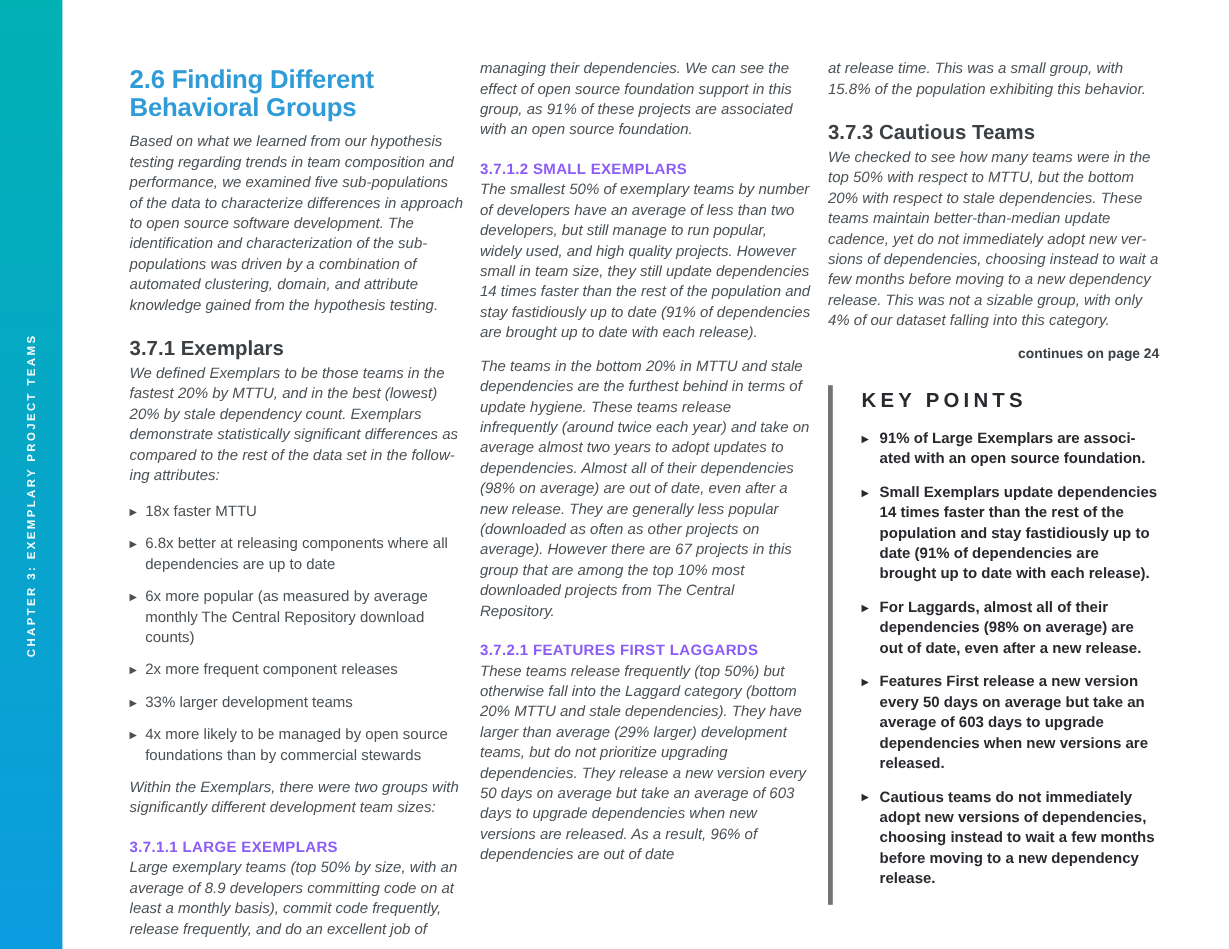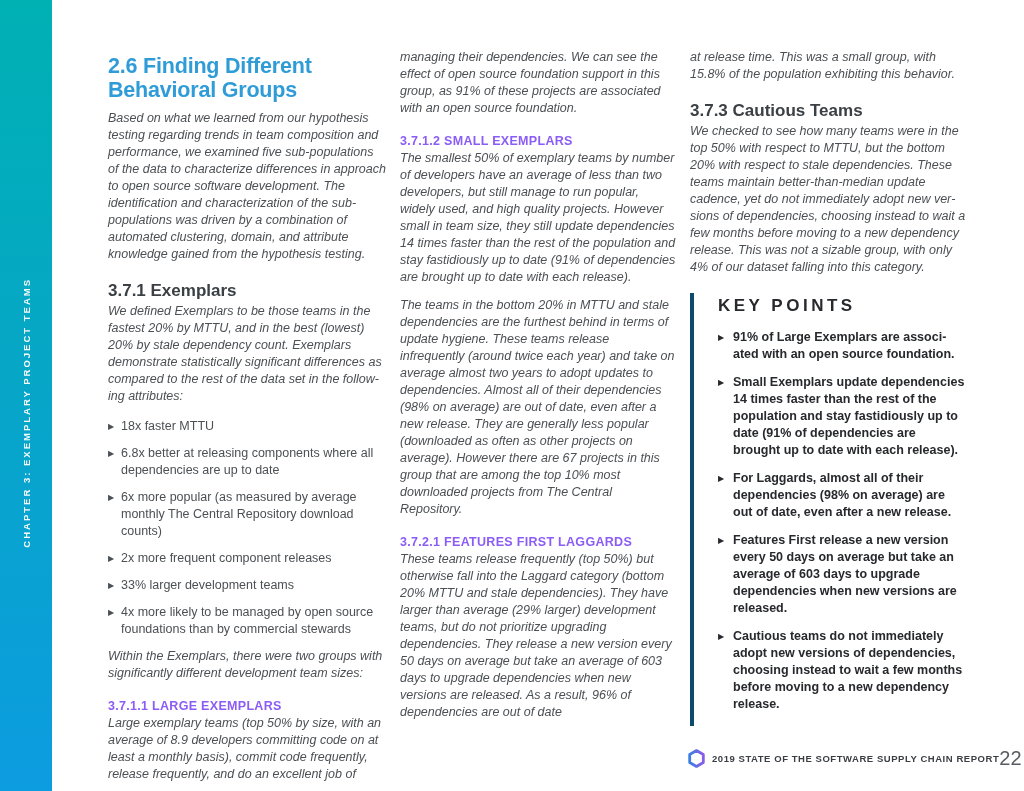--- a/index.html
+++ b/index.html
@@ -55,21 +55,21 @@
   }
 
   .continues-note {
     text-align: right; font-size: 11.5px; font-weight: 700;
     color: #3b4045; margin: 4px 0 0 0;
   }
 
   
   .keypoints {
     margin-top: 17px;
-    border-left: 4px solid #0c4a6e;
+    border-left: 4px solid #737373;
     padding: 4px 0 2px 24px;
     color: #27292d;
   }
   .keypoints-title {
     font-size: 17px; font-weight: 700; letter-spacing: 3.5px;
     color: #27292d; margin: 0 0 15px 0;
   }
   .keypoints .bullet { font-weight: 700; margin-bottom: 11px; }
   .keypoints .bullet .tri { color: #27292d; width: 15px; padding-top: 0; }
 
@@ -147,20 +147,21 @@
     <h3 class="sub-heading">3.7.2.1 Features First Laggards</h3>
     <p class="body-text">These teams release frequently (top 50%) but oth­erwise fall into the Laggard category (bottom 20% MTTU and stale dependencies). They have larger than average (29% larger) development teams, but do not prioritize upgrading dependencies. They release a new version every 50 days on average but take an average of 603 days to upgrade dependencies when new versions are released. As a result, 96% of dependencies are out of date</p>
   </div>
 
   <div class="col col3">
     <p class="body-text">at release time. This was a small group, with 15.8% of the population exhibiting this behavior.</p>
 
     <h2 class="section-heading">3.7.3 Cautious Teams</h2>
     <p class="body-text">We checked to see how many teams were in the top 50% with respect to MTTU, but the bottom 20% with respect to stale dependencies. These teams maintain better-than-median update cadence, yet do not immediately adopt new ver­sions of dependencies, choosing instead to wait a few months before moving to a new dependency release. This was not a sizable group, with only 4% of our dataset falling into this category.</p>
 
+    <div class="continues-note">continues on page 24</div>
 
     <div class="keypoints">
       <div class="keypoints-title">KEY POINTS</div>
       <div class="bullet">
           <span class="tri">▶</span>
           <span>91% of Large Exemplars are associ­ated with an open source foundation.</span>
         </div>
       <div class="bullet">
           <span class="tri">▶</span>
           <span>Small Exemplars update dependen­cies 14 times faster than the rest of the population and stay fastidiously up to date (91% of dependencies are brought up to date with each release).</span>
@@ -173,27 +174,14 @@
           <span class="tri">▶</span>
           <span>Features First release a new version every 50 days on average but take an average of 603 days to upgrade dependencies when new versions are released.</span>
         </div>
       <div class="bullet">
           <span class="tri">▶</span>
           <span>Cautious teams do not immediately adopt new versions of dependen­cies, choosing instead to wait a few months before moving to a new dependency release.</span>
         </div>
     </div>
   </div>
 
-  <div class="footer">
-    <svg class="footer-logo" viewBox="0 0 18 20" aria-hidden="true">
-      <defs>
-        <linearGradient id="hexgrad" x1="0" y1="0" x2="1" y2="0">
-          <stop offset="0" stop-color="#3b7fe3"></stop>
-          <stop offset="1" stop-color="#8a5ce8"></stop>
-        </linearGradient>
-      </defs>
-      <polygon points="9,1.6 16.2,5.8 16.2,14.2 9,18.4 1.8,14.2 1.8,5.8" fill="none" stroke="url(#hexgrad)" stroke-width="3" stroke-linejoin="round"></polygon>
-    </svg>
-    <span class="footer-title">2019 STATE OF THE SOFTWARE SUPPLY CHAIN REPORT</span>
-    <span class="page-number">22</span>
-  </div>
 
 </div>
 
 </body></html>

